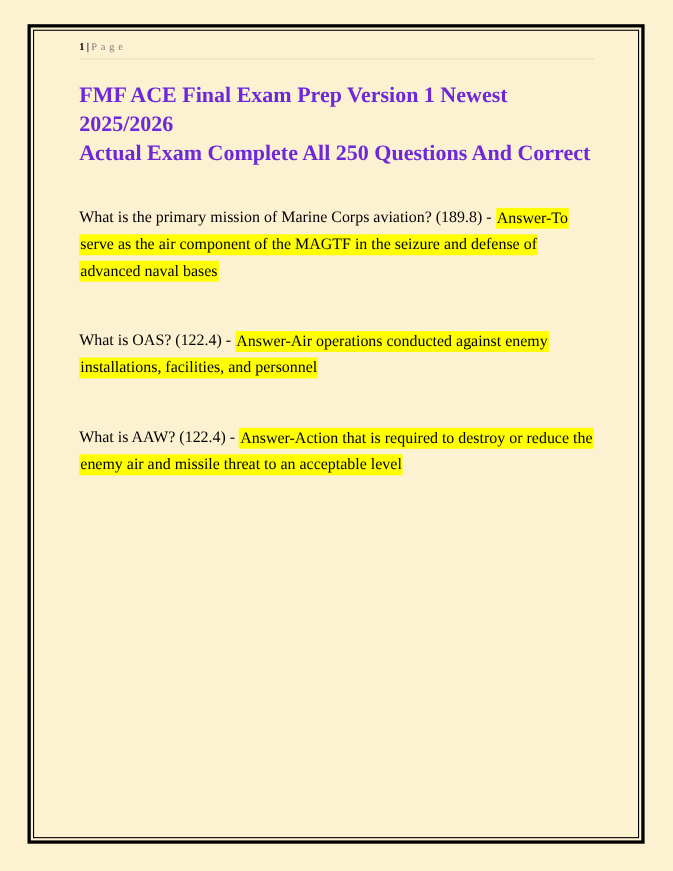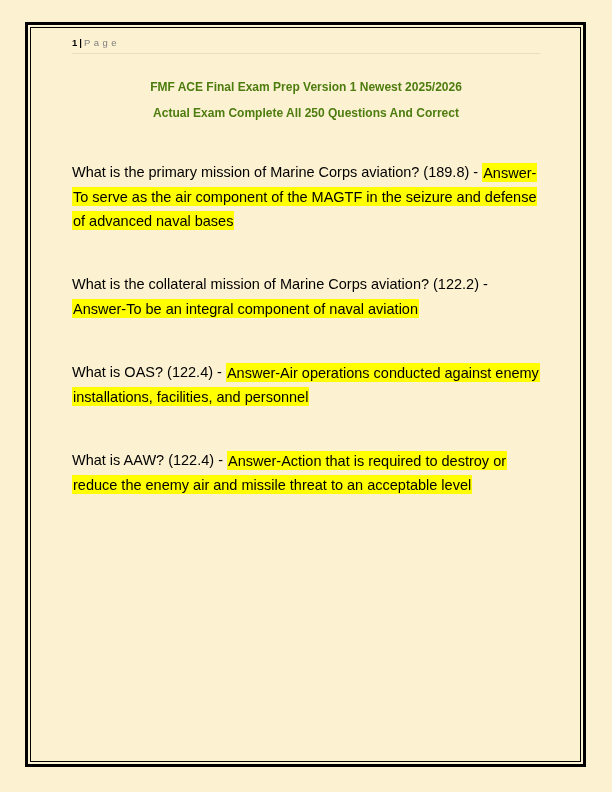--- a/index.html
+++ b/index.html
@@ -12,20 +12,21 @@
     background: #FCF1D0;
     font-family: "Liberation Sans", sans-serif;
     color: #000000;
     overflow: hidden;
   }
   .page {
     position: relative;
     width: 612px;
     height: 616px;
     background: #FCF1D0;
+    font-family: Liberation Serif, serif;
   }
   .frame-outer {
     position: absolute;
     left: 25px;
     top: 22px;
     width: 561px;
     height: 745px;
     box-sizing: border-box;
     border: 3px solid #000000;
     padding: 2px;
@@ -55,25 +56,24 @@
   .header .sep {
     font-weight: bold;
     margin: 0 2px 0 1px;
   }
   .header .page-label {
     color: #7F7F7F;
     letter-spacing: 3.5px;
   }
   .title {
     margin: 20px 0 0 0;
-    font-size: 12px;
+    font-size: 20px;
     font-weight: bold;
     line-height: 26px;
-    color: #4d7c0f;
-    text-align: center;
+    color: #6d28d9;
   }
   .qa-list {
     margin-top: 34px;
   }
   .qa-item {
     margin: 0 0 40px 0;
     font-size: 14.5px;
     line-height: 24px;
     color: #000000;
   }
@@ -100,21 +100,20 @@
         <div class="title">
           <div>FMF ACE Final Exam Prep Version 1 Newest 2025/2026</div>
           <div>Actual Exam Complete All 250 Questions And Correct</div>
         </div>
 
         <div class="qa-list">
 
           <p class="qa-item"><span>What is the primary mission of Marine Corps aviation? (189.8) - </span><mark class="answer-hl">Answer-To serve as the air component of the MAGTF in the seizure and defense of advanced naval bases</mark></p>
 
 
-          <p class="qa-item"><span>What is the collateral mission of Marine Corps aviation? (122.2) - </span><mark class="answer-hl">Answer-To be an integral component of naval aviation</mark></p>
 
           <p class="qa-item"><span>What is OAS? (122.4) - </span><mark class="answer-hl">Answer-Air operations conducted against enemy installations, facilities, and personnel</mark></p>
 
           <p class="qa-item"><span>What is AAW? (122.4) - </span><mark class="answer-hl">Answer-Action that is required to destroy or reduce the enemy air and missile threat to an acceptable level</mark></p>
 
         </div>
 
       </div>
     </div>
   </div>

